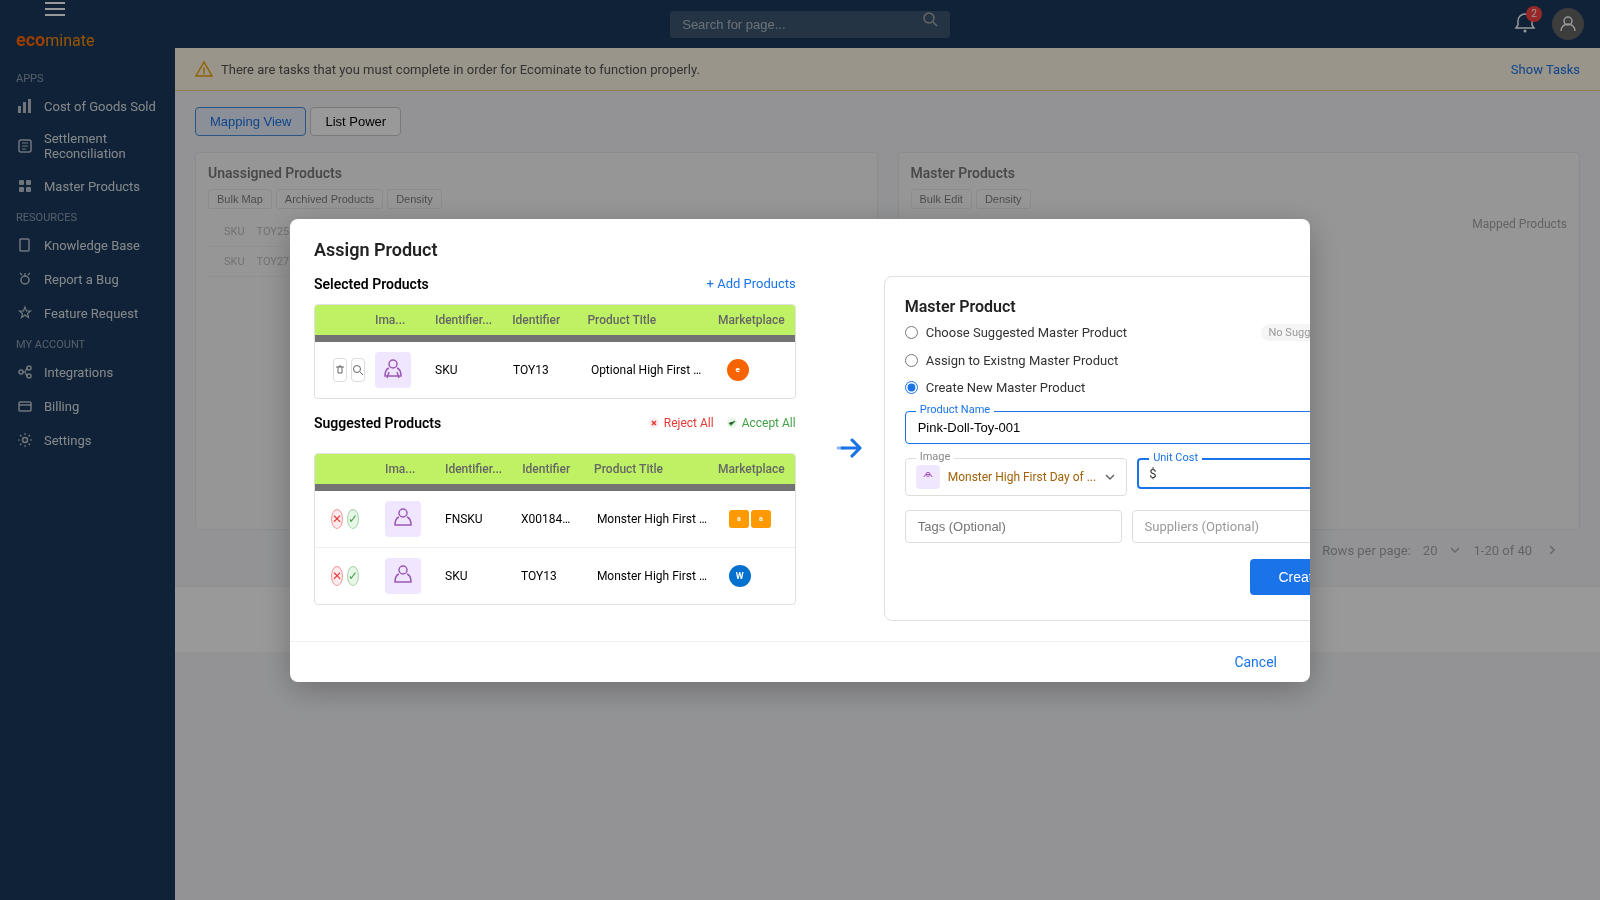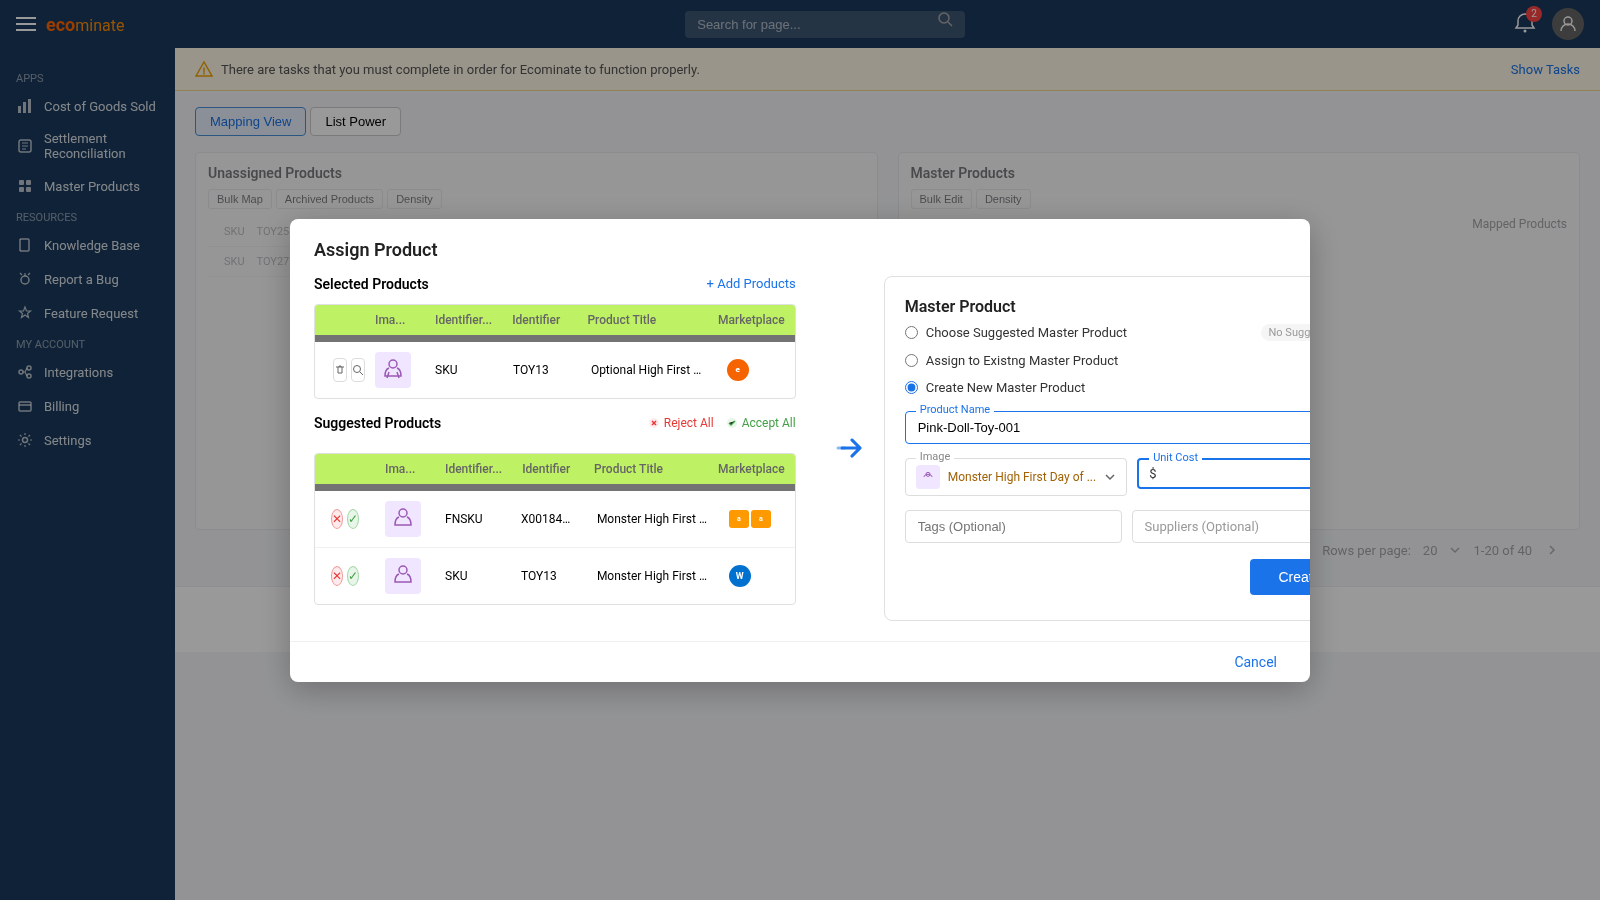--- a/index.html
+++ b/index.html
@@ -2,21 +2,21 @@
 <html><head>
   <meta charset="utf-8">
   <style>
     * { box-sizing: border-box; margin: 0; padding: 0; }
     body { font-family: -apple-system, BlinkMacSystemFont, 'Segoe UI', Roboto, sans-serif; font-size: 13px; background: #f0f2f5; overflow: hidden; width: 1600px; height: 900px; }
 
     
     .top-nav {
       display: flex; align-items: center; background: #1a3a5c; height: 48px; padding: 0 16px; position: fixed; top: 0; left: 0; right: 0; z-index: 100;
     }
-    .top-nav-logo { display: flex; align-items: center; gap: 10px; color: #ff6600; font-weight: 700; font-size: 18px; }
+    .top-nav-logo { display: flex; align-items: center; gap: 10px; color: #ff6600; font-weight: 700; font-size: 18px; flex-direction: column; }
     .top-nav-logo span { color: white; font-weight: 400; font-size: 16px; }
     .top-nav-search { flex: 1; display: flex; justify-content: center; }
     .top-nav-search input { background: rgba(255,255,255,0.15); border: none; border-radius: 4px; padding: 6px 12px; color: white; width: 280px; font-size: 13px; }
     .top-nav-search input::placeholder { color: rgba(255,255,255,0.6); }
     .top-nav-actions { display: flex; align-items: center; gap: 16px; }
     .notif-btn { position: relative; color: white; cursor: pointer; }
     .notif-badge { position: absolute; top: -6px; right: -6px; background: #ff4444; color: white; border-radius: 50%; width: 16px; height: 16px; font-size: 10px; display: flex; align-items: center; justify-content: center; }
     .avatar-btn { width: 32px; height: 32px; border-radius: 50%; background: #666; display: flex; align-items: center; justify-content: center; color: white; cursor: pointer; }
 
     

